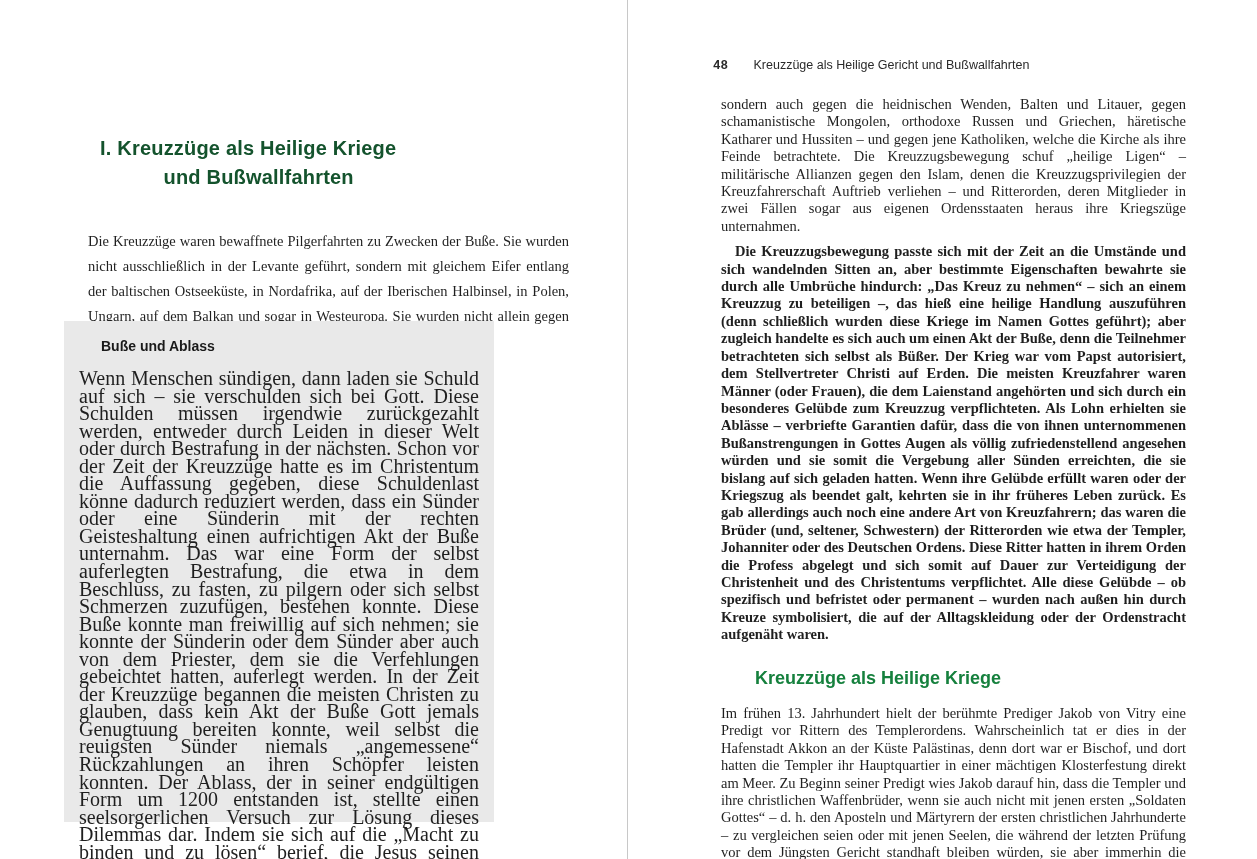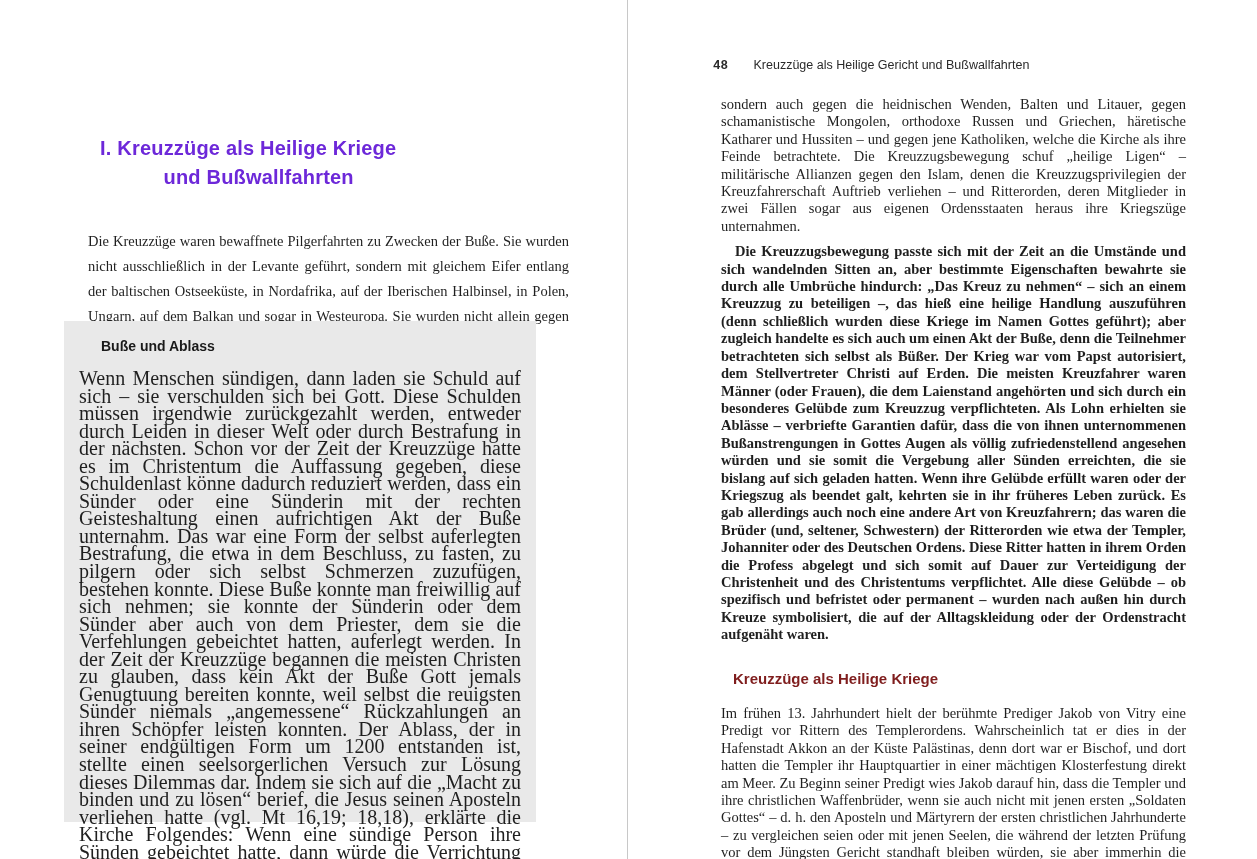--- a/index.html
+++ b/index.html
@@ -13,34 +13,34 @@
   .divider { position:absolute; left:627px; top:0; width:1px; height:100%; background:#c8c8c8; }
   .page { position:absolute; top:0; height:859px; overflow:hidden; }
   .page-left  { left:0;   width:627px; }
   .page-right { left:628px; width:629px; }
 
   
   .chapter-title {
     position:absolute; left:100px; top:134px;
     font-family:"Liberation Sans", sans-serif;
     font-size:20px; line-height:29px; font-weight:700;
-    color:#6d28d9; letter-spacing:0.2px;
+    color:#14532d; letter-spacing:0.2px;
   }
   .title-line1, .title-line2 { display:block; }
   .title-line2 { padding-left:21px;text-align:center; }
 
   .intro {
     position:absolute; left:64px; top:229px; width:481px;
     font-size:14.5px; line-height:25px;
     text-align:justify;
     hyphens:auto;margin-left:24px; -webkit-hyphens:auto;
   }
 
   .info-box {
-    position:absolute; left:64px; top:321px; width:472px; height:501px;
+    position:absolute; left:64px; top:321px; width:430px; height:501px;
     background:#e9e9e9;
     padding:17px 15px 0 15px;
   }
   .box-heading {
     font-family:"Liberation Sans", sans-serif;
     font-size:14px; font-weight:700; color:#1a1a1a;
     margin:0 0 0 22px;
   }
   .box-body {
     margin-top:16px;
@@ -61,22 +61,22 @@
   .body-column {
     position:absolute; left:85px; top:88px; width:481px;
     font-size:14.5px; line-height:17.4px;
     text-align:justify;
     hyphens:auto; -webkit-hyphens:auto;
   }
   .para { margin:8px; }
   .para.indent { text-indent:14px;font-weight:bold; }
   .subheading {
     font-family:"Liberation Sans", sans-serif;
-    font-size:15px; font-weight:700; color:#7f1d1d;
-    margin:26px 0 18px 20px;
+    font-size:18px; font-weight:700; color:#15803d;
+    margin:26px 0 18px 42px;
     text-align:left;
   }
 </style>
 </head>
 <body>
 
 <div class="spread">
 
   <div class="page page-left">
     <h1 class="chapter-title">

